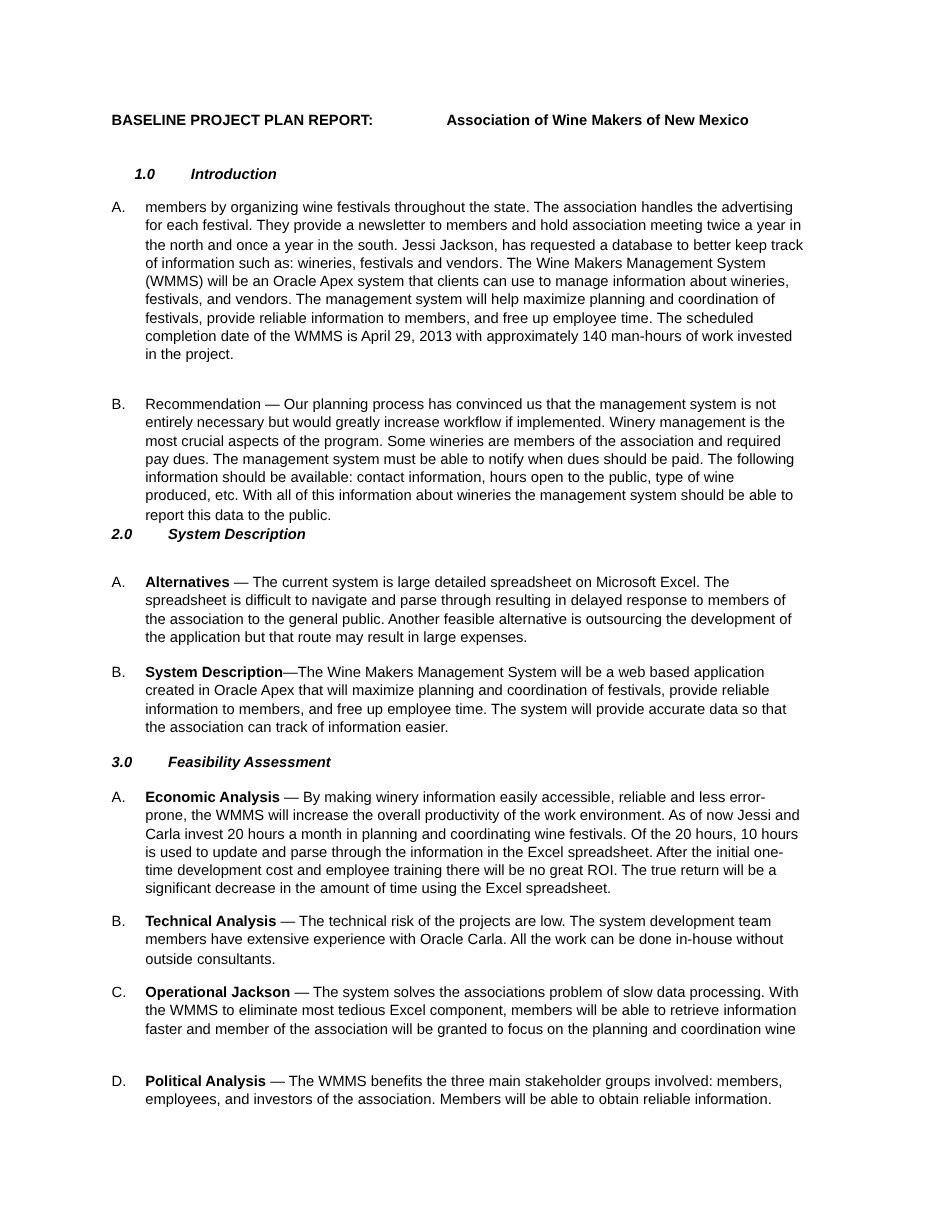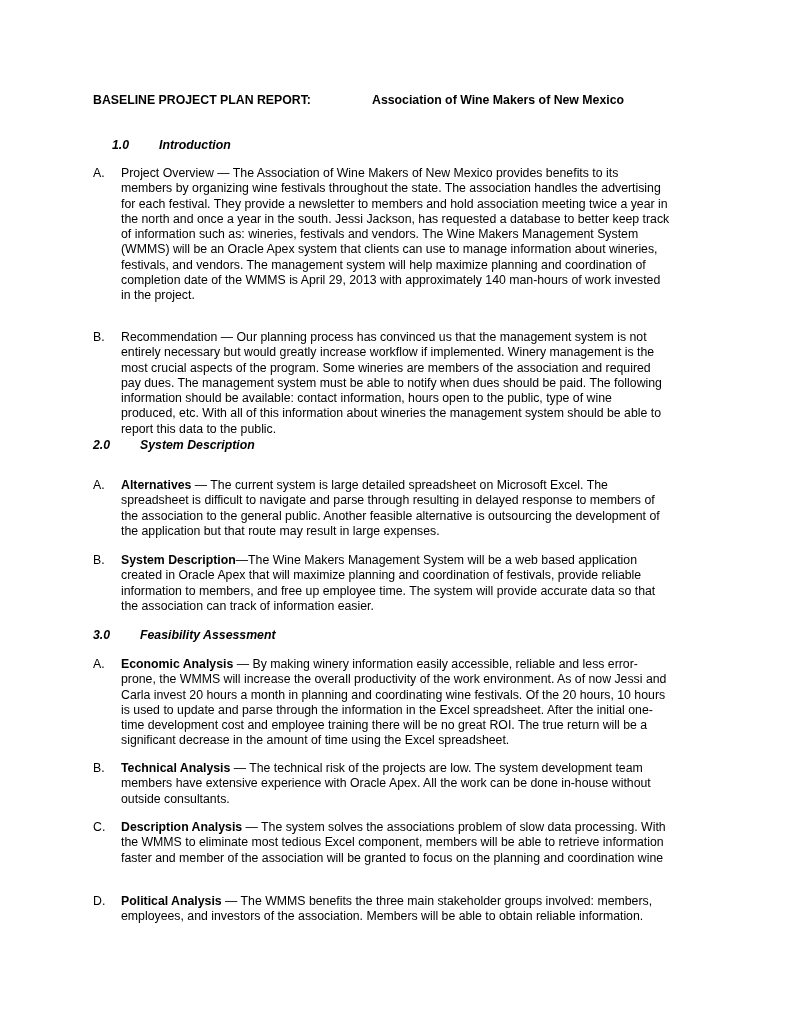--- a/index.html
+++ b/index.html
@@ -24,27 +24,27 @@
   <div class="title title-left">BASELINE PROJECT PLAN REPORT:</div>
   <div class="title title-right">Association of Wine Makers of New Mexico</div>
 
   <div class="heading" style="top:138px;margin-left:19px;">
     <span class="num">1.0</span><span>Introduction</span>
   </div>
 
   <div class="item" style="top:166px;">
     <span class="letter">A.</span>
     <div class="body">
-        <span class="line">Project Overview — The Association of Wine Makers of New Mexico provides benefits to its</span>
         <span class="line">members by organizing wine festivals throughout the state. The association handles the advertising</span>
         <span class="line">for each festival. They provide a newsletter to members and hold association meeting twice a year in</span>
         <span class="line">the north and once a year in the south. Jessi Jackson, has requested a database to better keep track</span>
         <span class="line">of information such as: wineries, festivals and vendors. The Wine Makers Management System</span>
         <span class="line">(WMMS) will be an Oracle Apex system that clients can use to manage information about wineries,</span>
         <span class="line">festivals, and vendors. The management system will help maximize planning and coordination of</span>
+        <span class="line">festivals, provide reliable information to members, and free up employee time. The scheduled</span>
         <span class="line">completion date of the WMMS is April 29, 2013 with approximately 140 man-hours of work invested</span>
         <span class="line">in the project.</span>
       </div>
   </div>
 
   <div class="item" style="top:330px;">
     <span class="letter">B.</span>
     <div class="body">
         <span class="line">Recommendation — Our planning process has convinced us that the management system is not</span>
         <span class="line">entirely necessary but would greatly increase workflow if implemented. Winery management is the</span>
@@ -93,29 +93,29 @@
         <span class="line">is used to update and parse through the information in the Excel spreadsheet. After the initial one-</span>
         <span class="line">time development cost and employee training there will be no great ROI. The true return will be a</span>
         <span class="line">significant decrease in the amount of time using the Excel spreadsheet.</span>
       </div>
   </div>
 
   <div class="item" style="top:761px;">
     <span class="letter">B.</span>
     <div class="body">
         <span class="line"><b>Technical Analysis</b><span> — The technical risk of the projects are low. The system development team</span></span>
-        <span class="line">members have extensive experience with Oracle Apex. All the work can be done in-house without</span>
+        <span class="line">members have extensive experience with Oracle Carla. All the work can be done in-house without</span>
         <span class="line">outside consultants.</span>
       </div>
   </div>
 
   <div class="item" style="top:820px;">
     <span class="letter">C.</span>
     <div class="body">
-        <span class="line"><b>Description Analysis</b><span> — The system solves the associations problem of slow data processing. With</span></span>
+        <span class="line"><b>Operational Jackson</b><span> — The system solves the associations problem of slow data processing. With</span></span>
         <span class="line">the WMMS to eliminate most tedious Excel component, members will be able to retrieve information</span>
         <span class="line">faster and member of the association will be granted to focus on the planning and coordination wine</span>
       </div>
   </div>
 
   <div class="item" style="top:894px;">
     <span class="letter">D.</span>
     <div class="body">
         <span class="line"><b>Political Analysis</b><span> — The WMMS benefits the three main stakeholder groups involved: members,</span></span>
         <span class="line">employees, and investors of the association. Members will be able to obtain reliable information.</span>

